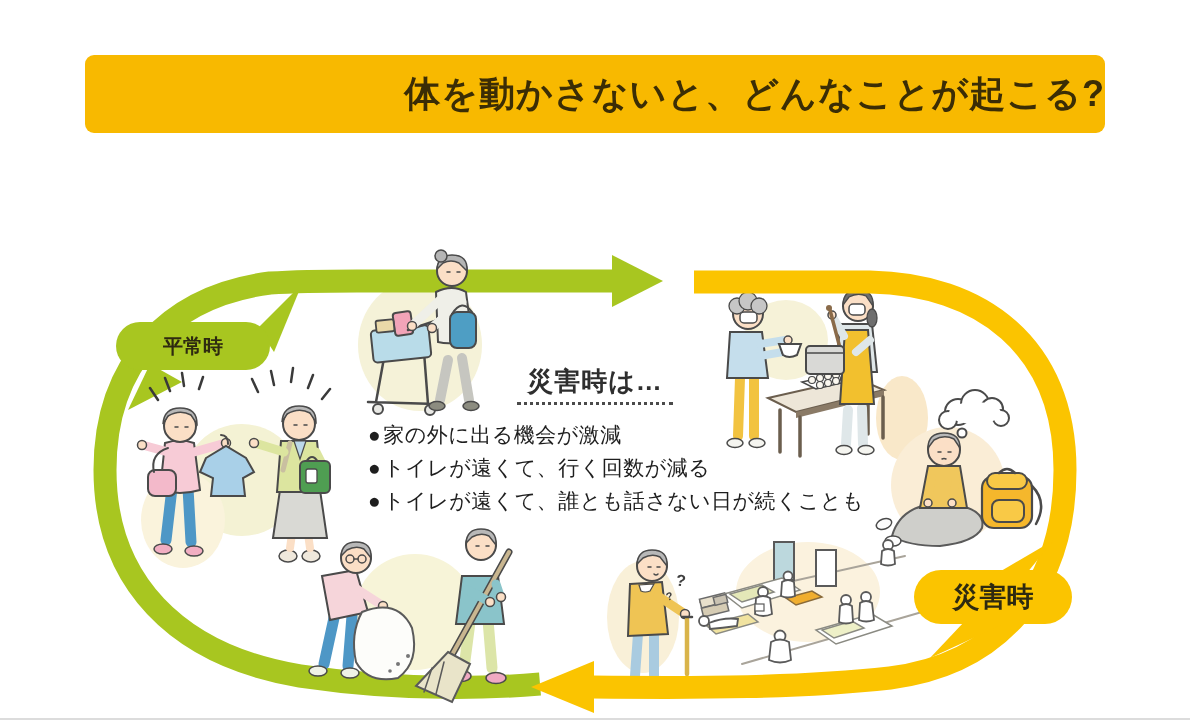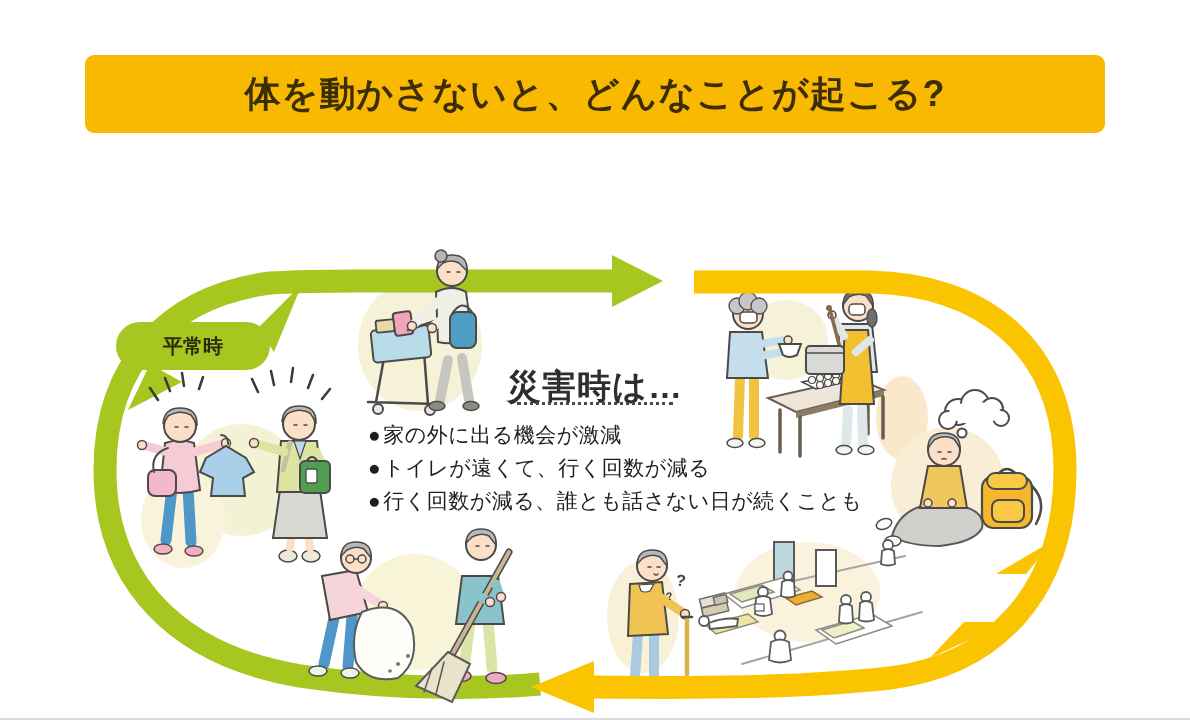--- a/index.html
+++ b/index.html
@@ -1,35 +1,35 @@
 <!DOCTYPE html>
 <html style="--bg: #FFFFFF; --banner-yellow: #F8B900; --arrow-green: #A8C620; --arrow-yellow: #FBC400; --title-dark: #3B2D05; --text-dark: #3C3C3C;"><head>
 <meta charset="utf-8">
 <style>
   html,body{margin:0;padding:0;background:#fff;}
   #stage{position:relative;width:1190px;height:720px;background:var(--bg,#fff);overflow:hidden;
          font-family:"Liberation Sans","DejaVu Sans",sans-serif;}
   
   .banner{position:absolute;left:85px;top:55px;width:1020px;height:78px;
           background:var(--banner-yellow,#F8B900);border-radius:9px;
-          display:flex;align-items:center;justify-content:center;z-index:4;}
+          display:flex;align-items:center;justify-content:flex-end;z-index:4;}
   .banner-title{font-size:36px;font-weight:bold;color:var(--title-dark,#3B2D05);letter-spacing:1px;}
   
   .intro{position:absolute;left:0;top:166px;width:1190px;text-align:center;z-index:4;
          font-size:20px;line-height:37px;font-weight:bold;color:var(--text-dark,#3C3C3C);letter-spacing:.5px;}
   
   .pill{position:absolute;display:flex;align-items:center;justify-content:center;
         font-weight:bold;color:#2E2A10;z-index:5;}
   .pill-normal{left:116px;top:322px;width:154px;height:48px;border-radius:24px;
                background:var(--arrow-green,#A8C620);font-size:20px;}
   .pill-disaster{left:914px;top:570px;width:158px;height:54px;border-radius:27px;
                background:var(--arrow-yellow,#FBC400);font-size:27px;}
   
   .panel-heading{position:absolute;left:505px;top:364px;width:180px;text-align:center;z-index:5;
-                 font-size:34px;font-weight:bold;color:#2E2E2E;letter-spacing:1px;}
+                 font-size:26px;font-weight:bold;color:#2E2E2E;letter-spacing:1px;}
   .panel-underline{position:absolute;left:517px;top:402px;width:156px;height:0;
                  border-top:3px dotted #4A4A4A;z-index:5;}
   .bullets{position:absolute;left:368px;top:418px;z-index:5;font-size:21px;font-weight:normal;
            color:#1E1E1E;line-height:33px;letter-spacing:.5px;}
   .bullet-row{white-space:nowrap;}
   .bullet-dot{margin-right:2px;}
   
   .qmark{position:absolute;color:#3F3F3F;font-weight:bold;z-index:5;}
   #q1{left:676px;top:572px;font-size:16px;transform:rotate(8deg);}
   #q2{left:666px;top:590px;font-size:11px;transform:rotate(-14deg);}
@@ -281,32 +281,33 @@
       <polygon points="964,622 930,658 1008,622" class="yellow-fill"></polygon>
     </g>
   </svg>
 
   <div class="banner">
     <div class="banner-title">体を動かさないと、どんなことが起こる?</div>
   </div>
 
 
   <div class="pill pill-normal">平常時</div>
+  <div class="pill pill-disaster">災害時</div>
 
   <div class="panel-heading">災害時は…</div>
   <div class="panel-underline"></div>
   <div class="bullets">
     <div class="bullet-row">
       <span class="bullet-dot">●</span><span>家の外に出る機会が激減</span>
     </div>
     <div class="bullet-row">
       <span class="bullet-dot">●</span><span>トイレが遠くて、行く回数が減る</span>
     </div>
     <div class="bullet-row">
-      <span class="bullet-dot">●</span><span>行く回数が減る、誰とも話さない日が続くことも</span>
+      <span class="bullet-dot">●</span><span>トイレが遠くて、誰とも話さない日が続くことも</span>
     </div>
   </div>
 
   <span id="q1" class="qmark">?</span>
   <span id="q2" class="qmark">?</span>
 
   <div class="bottom-edge"></div>
 </div>
 
 </body></html>

